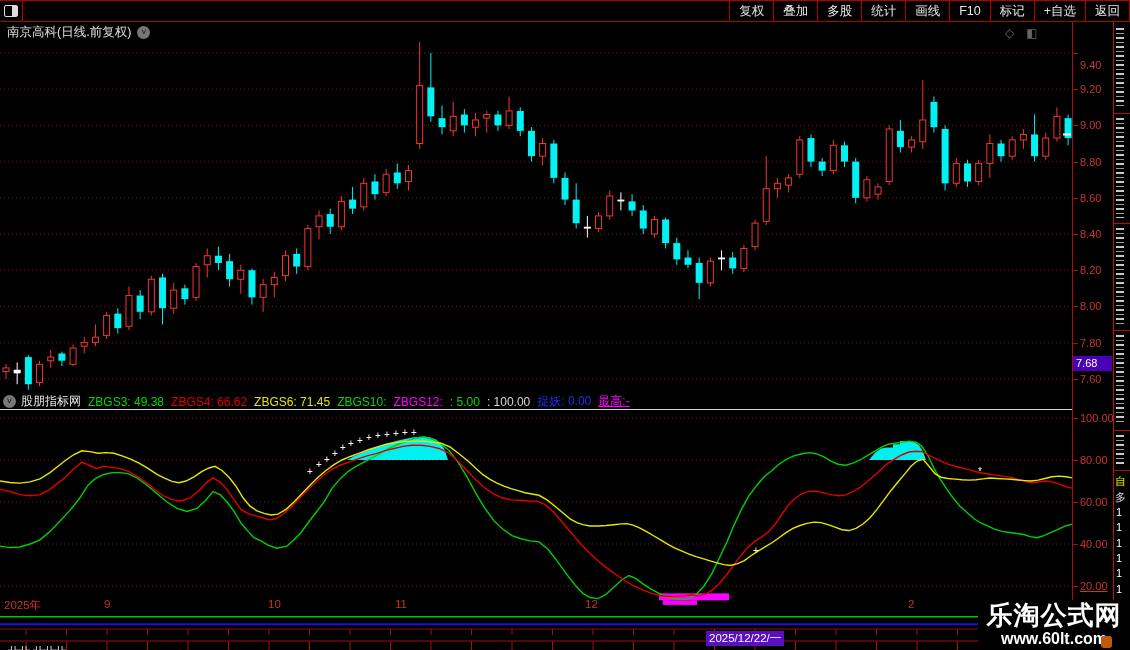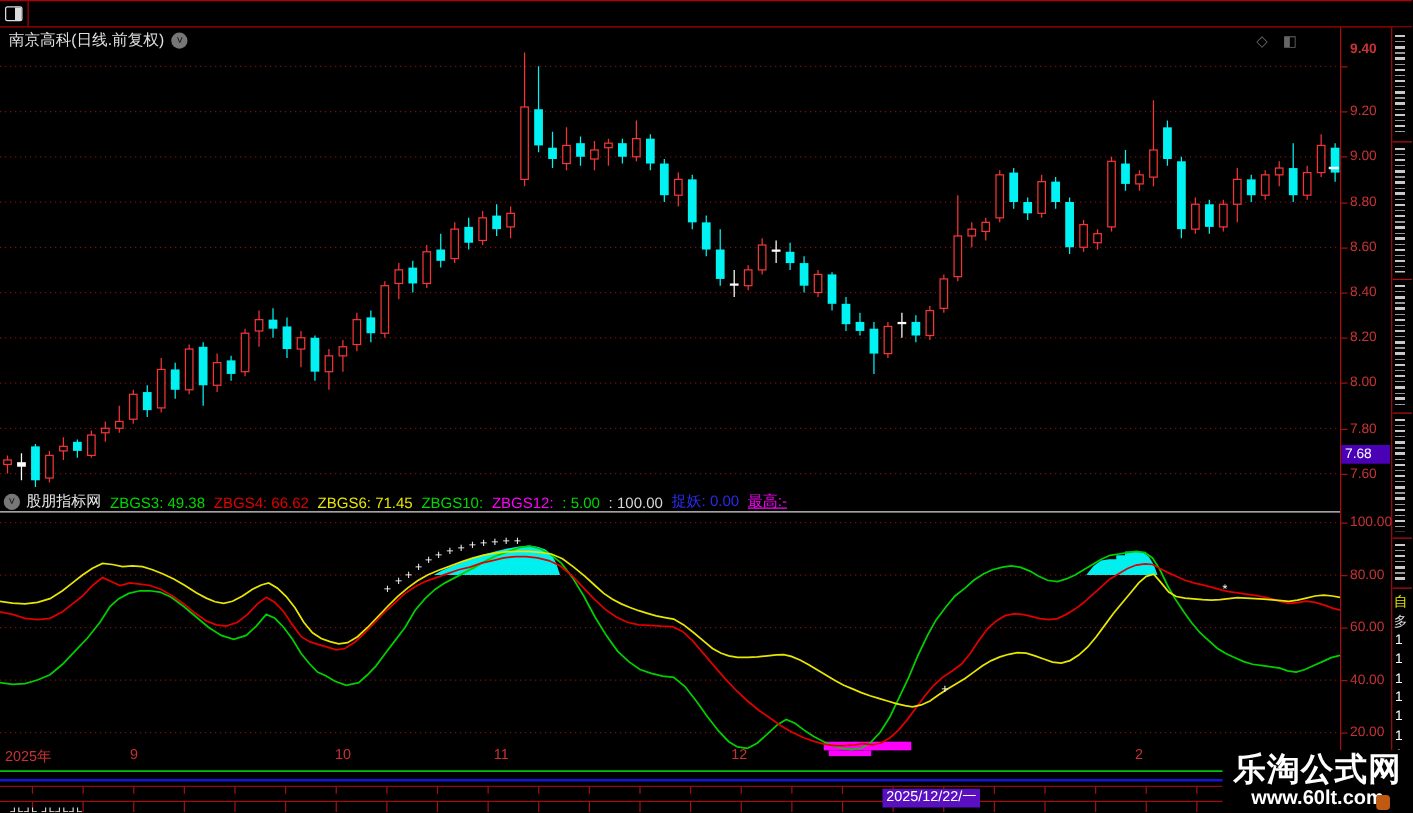--- a/index.html
+++ b/index.html
@@ -62,20 +62,31 @@
         font-size:11px;line-height:11px;z-index:5;}
 </style>
 </head>
 <body>
 
 <div id="app">
 
   <div class="toolbar">
     <div class="tb-icon">
         <div class="tb-ico-glyph"></div>
+      </div>
+    <div class="tb-right" id="right-btns">
+        <span class="tb-btn">复权</span>
+        <span class="tb-btn">叠加</span>
+        <span class="tb-btn">多股</span>
+        <span class="tb-btn">统计</span>
+        <span class="tb-btn">画线</span>
+        <span class="tb-btn">F10</span>
+        <span class="tb-btn">标记</span>
+        <span class="tb-btn">+自选</span>
+        <span class="tb-btn">返回</span>
       </div>
   </div>
 
   <div class="titlebar">
     <span class="t-text">南京高科(日线.前复权)</span>
     <span class="chev-circle">˅</span>
   </div>
   <div class="tr-icons">
     <span>◇</span>
     <span>◧</span>
@@ -281,21 +292,21 @@
       <line x1="1045.74" y1="90.63999999999992" x2="1045.74" y2="117.78999999999998" stroke="#f23535" stroke-width="1"></line>
       <rect x="1042.74" y="96.07000000000012" width="6" height="18.099999999999923" fill="#000" stroke="#f23535" stroke-width="1"></rect>
       <line x1="1056.92" y1="65.30000000000013" x2="1056.92" y2="99.69000000000004" stroke="#f23535" stroke-width="1"></line>
       <rect x="1053.92" y="74.34999999999994" width="6" height="21.720000000000184" fill="#000" stroke="#f23535" stroke-width="1"></rect>
       <line x1="1068.1" y1="72.53999999999998" x2="1068.1" y2="103.30999999999996" stroke="#00f2f2" stroke-width="1"></line>
       <rect x="1064.6" y="76.16000000000022" width="7" height="19.909999999999897" fill="#00f2f2"></rect>
       <line x1="1063" y1="92.45000000000019" x2="1071" y2="92.45000000000019" stroke="#fff" stroke-width="2"></line>
     </svg>
 
   <div id="price-axis">
-      <div class="axis-label" style="top: 33px; font-weight: bold;">9.40</div>
+      <div class="axis-label" style="top: 59px;">9.40</div>
       <div class="axis-tick" style="top: 53px;"></div>
       <div class="axis-label" style="top: 83.2px;">9.20</div>
       <div class="axis-tick" style="top: 89.2px;"></div>
       <div class="axis-label" style="top: 119.4px;">9.00</div>
       <div class="axis-tick" style="top: 125.4px;"></div>
       <div class="axis-label" style="top: 155.6px;">8.80</div>
       <div class="axis-tick" style="top: 161.6px;"></div>
       <div class="axis-label" style="top: 191.8px;">8.60</div>
       <div class="axis-tick" style="top: 197.8px;"></div>
       <div class="axis-label" style="top: 228px;">8.40</div>
@@ -360,21 +371,21 @@
 
   <div id="ind-axis">
       <div class="axis-label" style="top: 412px;">100.00</div>
       <div class="axis-tick" style="top: 418px;"></div>
       <div class="axis-label" style="top: 454px;">80.00</div>
       <div class="axis-tick" style="top: 460px;"></div>
       <div class="axis-label" style="top: 496px;">60.00</div>
       <div class="axis-tick" style="top: 502px;"></div>
       <div class="axis-label" style="top: 538px;">40.00</div>
       <div class="axis-tick" style="top: 544px;"></div>
-      <div class="axis-label" style="top: 580px;">20.00</div>
+      <div class="axis-label" style="top: 580px; text-decoration: underline;">20.00</div>
       <div class="axis-tick" style="top: 586px;"></div>
     </div>
 
   <svg id="axisSvg" width="1072" height="22">
       <line x1="0" y1="1" x2="1072" y2="1" stroke="#8a0e0e" stroke-width="1"></line>
       <line x1="0" y1="13" x2="1072" y2="13" stroke="#a01010" stroke-width="1"></line>
       <line x1="26" y1="1" x2="26" y2="7" stroke="#a01010" stroke-width="1"></line>
       <line x1="26" y1="13" x2="26" y2="22" stroke="#a01010" stroke-width="1"></line>
       <line x1="66.5" y1="1" x2="66.5" y2="7" stroke="#a01010" stroke-width="1"></line>
       <line x1="66.5" y1="13" x2="66.5" y2="22" stroke="#a01010" stroke-width="1"></line>

